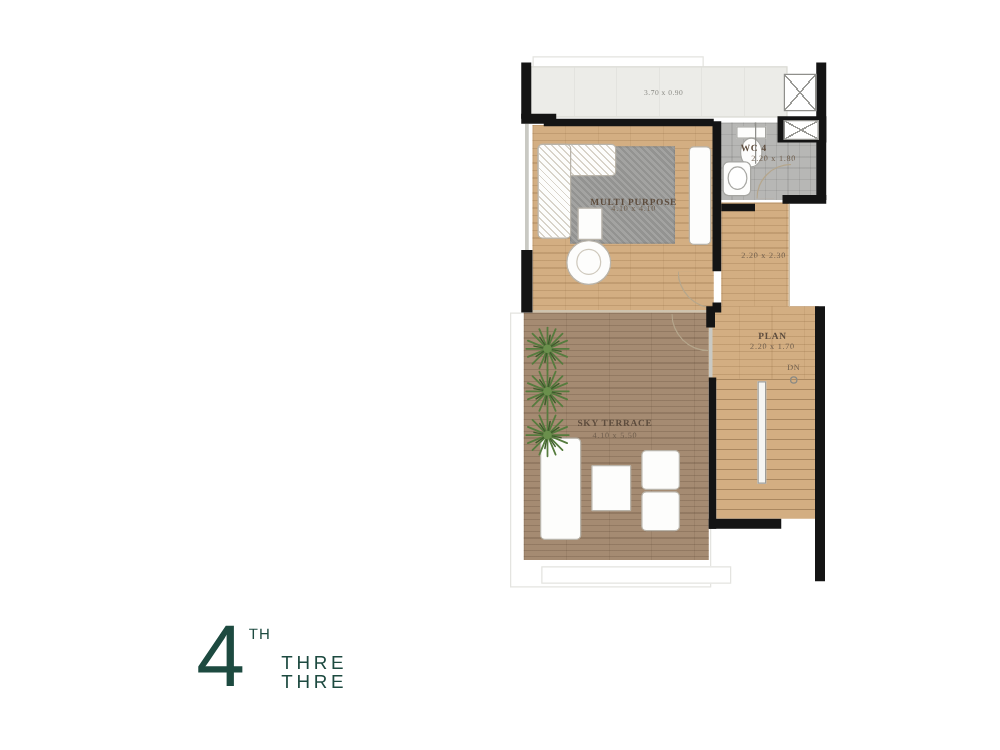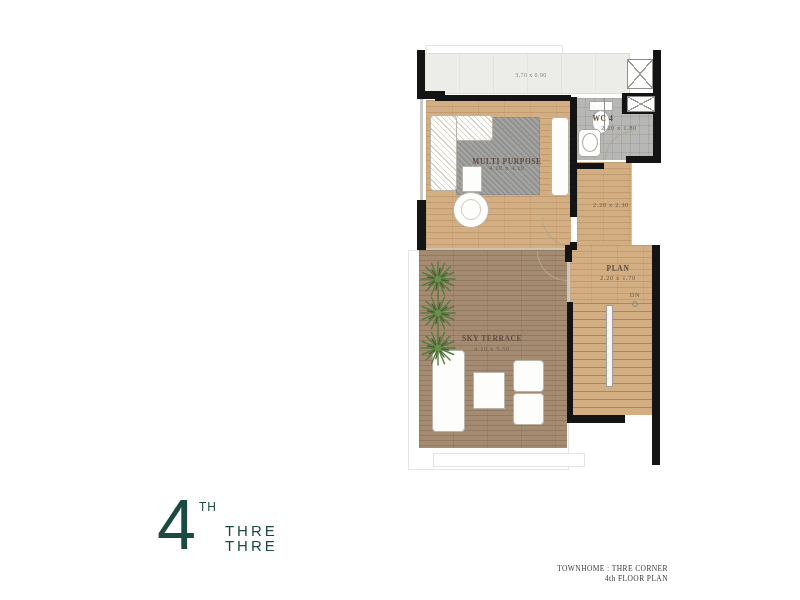--- a/index.html
+++ b/index.html
@@ -183,18 +183,14 @@
 
   <div class="title-block">
     <div class="big-num">4</div>
     <div class="ordinal">TH</div>
     <div class="title-words">
       <div>THRE</div>
       <div>THRE</div>
     </div>
   </div>
 
-  <div class="footer">
-    <div>TOWNHOME : THRE CORNER</div>
-    <div>4th FLOOR PLAN</div>
-  </div>
 
 </div>
 
 </body></html>

